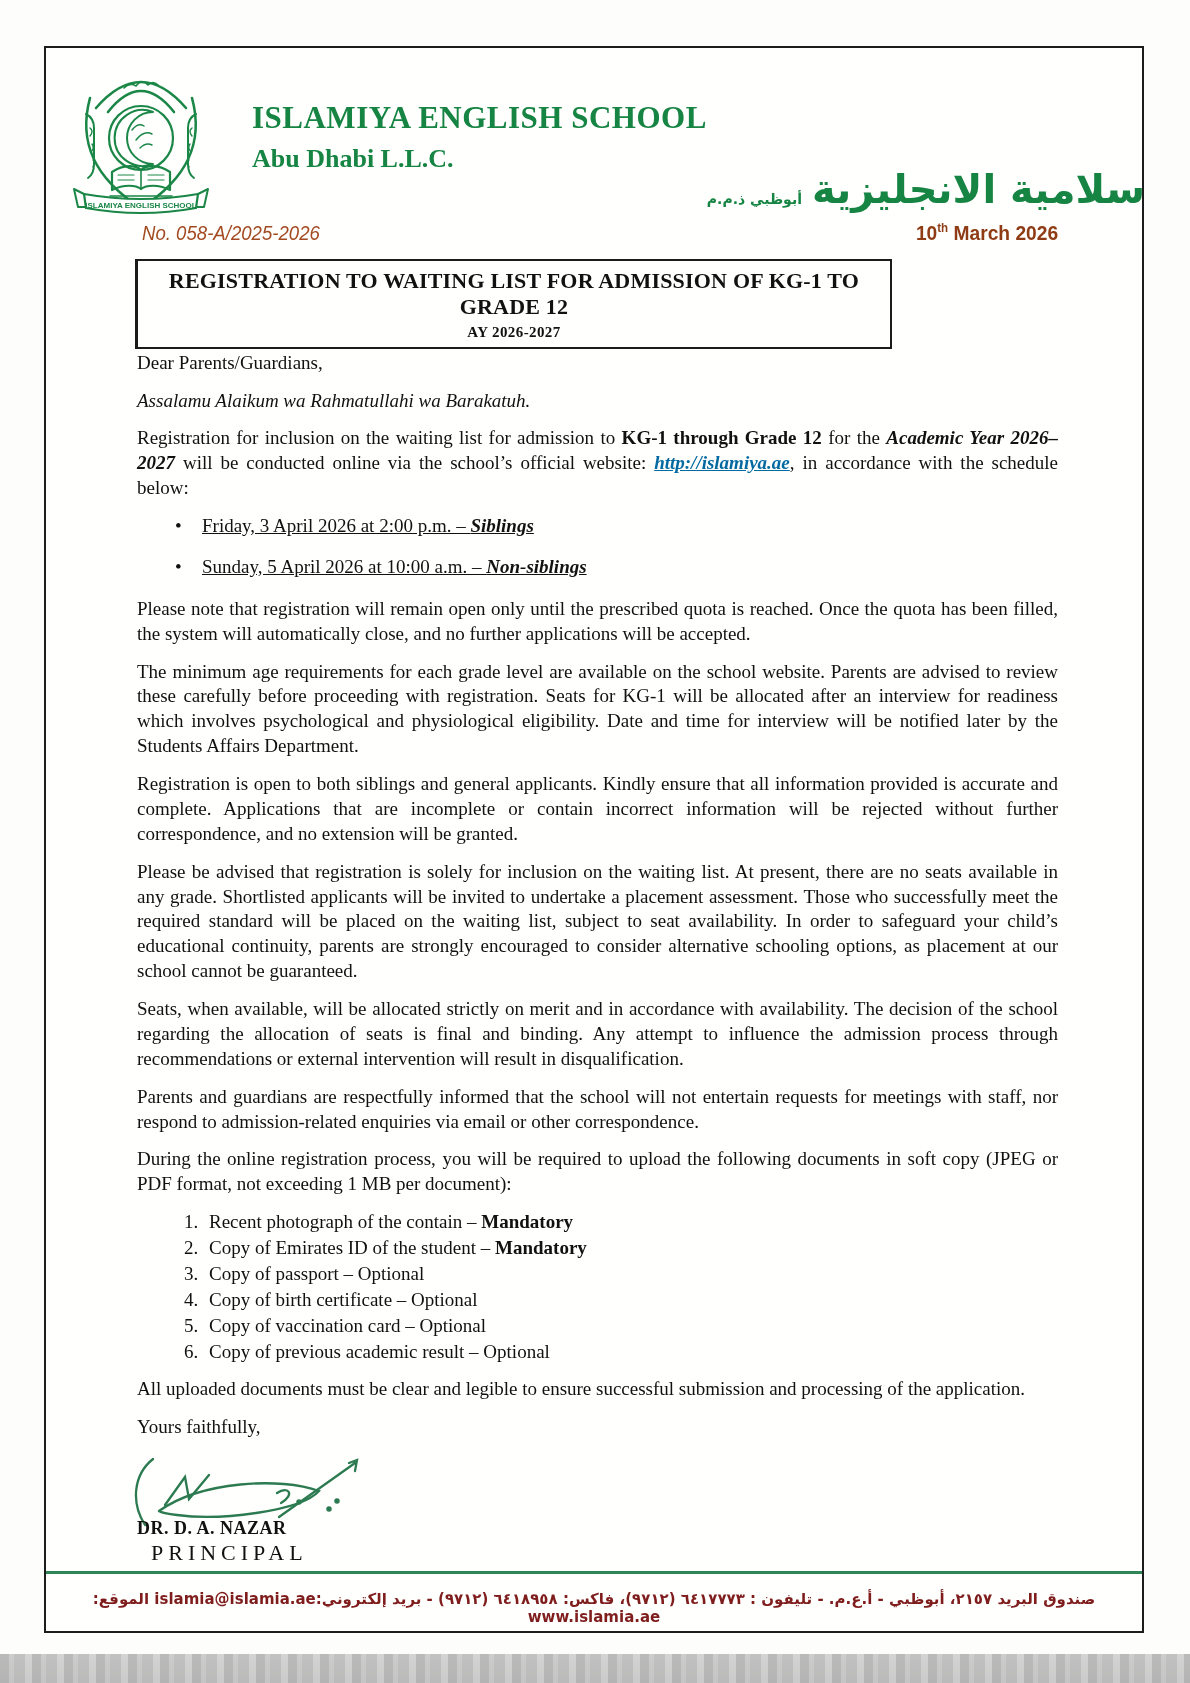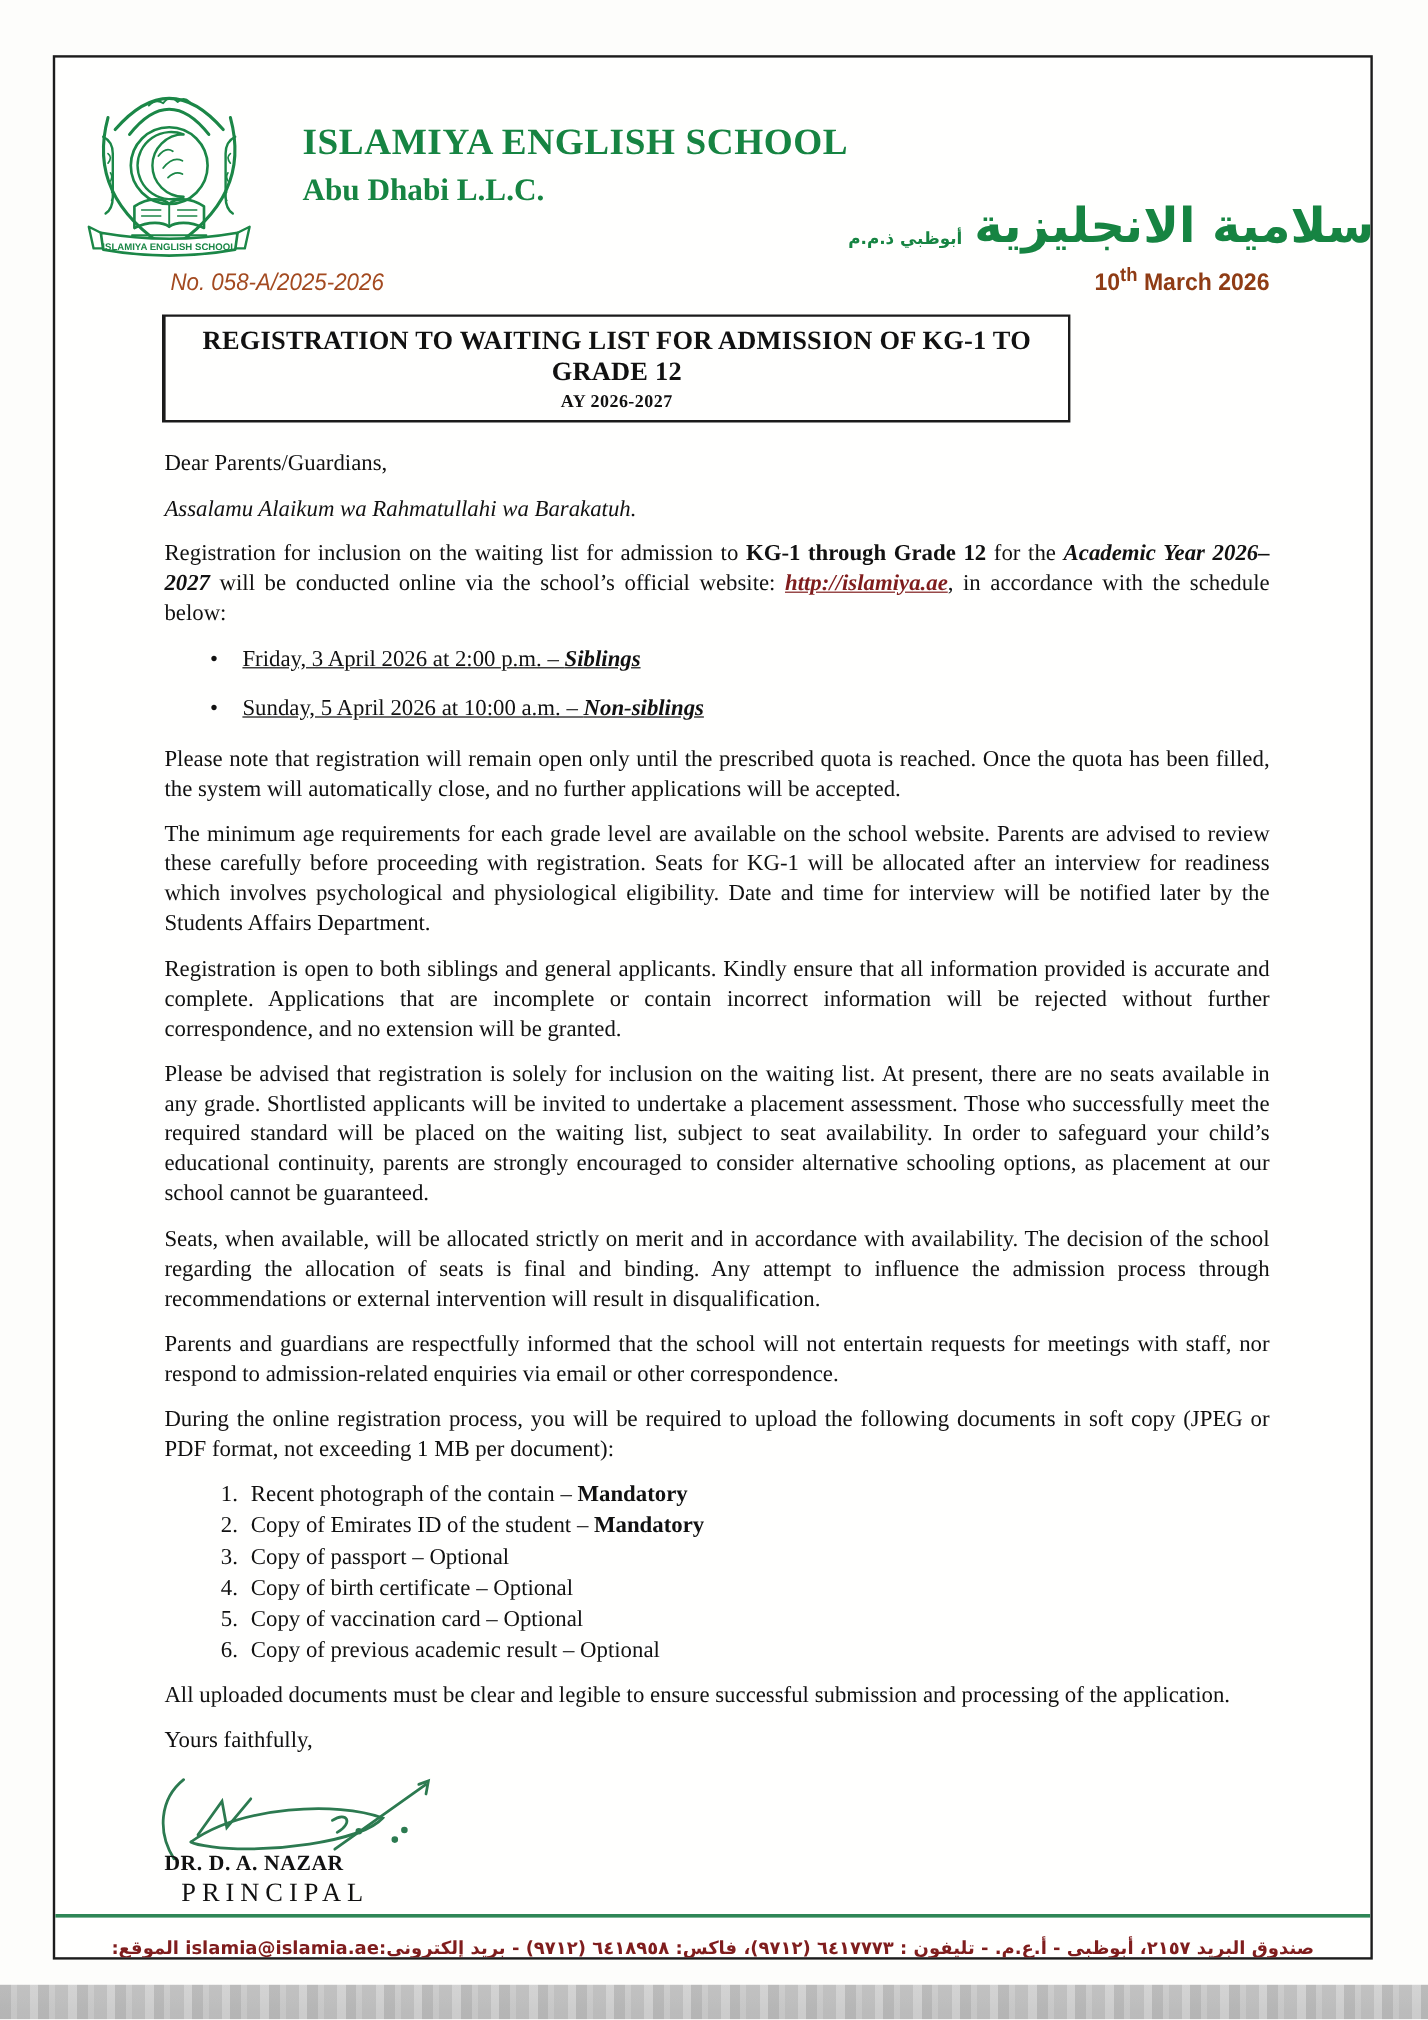--- a/index.html
+++ b/index.html
@@ -16,40 +16,40 @@
   .arabic-block { margin-left:auto; display:flex; align-items:flex-end; gap:10px; color:#168442; padding:56px 8px 0 0; }
   .arabic-name { font-family:"DejaVu Sans", sans-serif; font-size:40px; font-weight:bold; line-height:1.15; white-space:nowrap; }
   .arabic-sub { font-family:"DejaVu Sans", sans-serif; font-size:14px; font-weight:bold; margin-bottom:5px; white-space:nowrap; }
 
   .green-rule { height:3px; background:#2e8656; }
 
   
   .ref-row { display:flex; justify-content:space-between; align-items:baseline; padding:9px 84px 0 96px; font-family:Liberation Sans, sans-serif; }
   .ref-no { color:#a34a20; font-style:italic; font-size:20px; transform:scaleX(.93); transform-origin:left center; }
   .date { color:#8f3c15; font-weight:bold; font-size:20px; transform:scaleX(.96); transform-origin:right center; }
-  .date sup { font-size:16px; }
+  .date sup { font-size:12px; }
 
   
   .title-box { border:2px solid #1b1b1b; border-left-width:3px; margin:14px 0 0 89px; width:757px; text-align:center; padding:7px 6px 6px; }
   .title-line1 { font-size:22px; font-weight:bold; letter-spacing:.2px; }
   .title-line2 { font-size:15px; font-weight:bold; margin-top:4px; letter-spacing:.4px; }
 
   
-  main { padding:23px 84px 0 91px; font-size:19px; line-height:1.31; }
+  main { padding:2px 84px 0 91px; font-size:19px; line-height:1.31; }
   .para { margin-bottom:13px; }
   .just { text-align:justify; }
   .greeting { font-style:italic; }
   ul.bullets { list-style:none; margin:4px 0 17px; padding-left:38px; }
   ul.bullets li { position:relative; padding-left:27px; margin-bottom:16px;text-decoration:underline; }
   ul.bullets li::before { content:"•"; position:absolute; left:0; top:0; }
   ol.upload-list { margin:0 0 13px; padding-left:66px; }
   ol.upload-list li { padding-left:6px; margin:1px 0; }
   .seg-b { font-weight:bold; }
   .seg-bi { font-weight:bold; font-style:italic; }
-  .seg-link { color:#7f1d1d; font-weight:bold; font-style:italic; text-decoration:underline; cursor:pointer; }
+  .seg-link { color:#0369a1; font-weight:bold; font-style:italic; text-decoration:underline; cursor:pointer; }
 
   
   .sig-block { position:relative; margin-top:2px; height:118px; }
   .sig-svg { position:absolute; left:-8px; top:0; }
   .signer-name { position:absolute; left:0; top:64px; font-weight:bold; font-size:18px; letter-spacing:.5px; }
   .signer-title { position:absolute; left:14px; top:86px; font-weight:normal; font-size:22px; letter-spacing:5px; }
 
   
   footer { margin-top:auto; }
   .footer-arabic { text-align:center; color:#7f1d1d; font-family:"DejaVu Sans", sans-serif; font-size:15px; font-weight:bold; margin-top:16px; }

